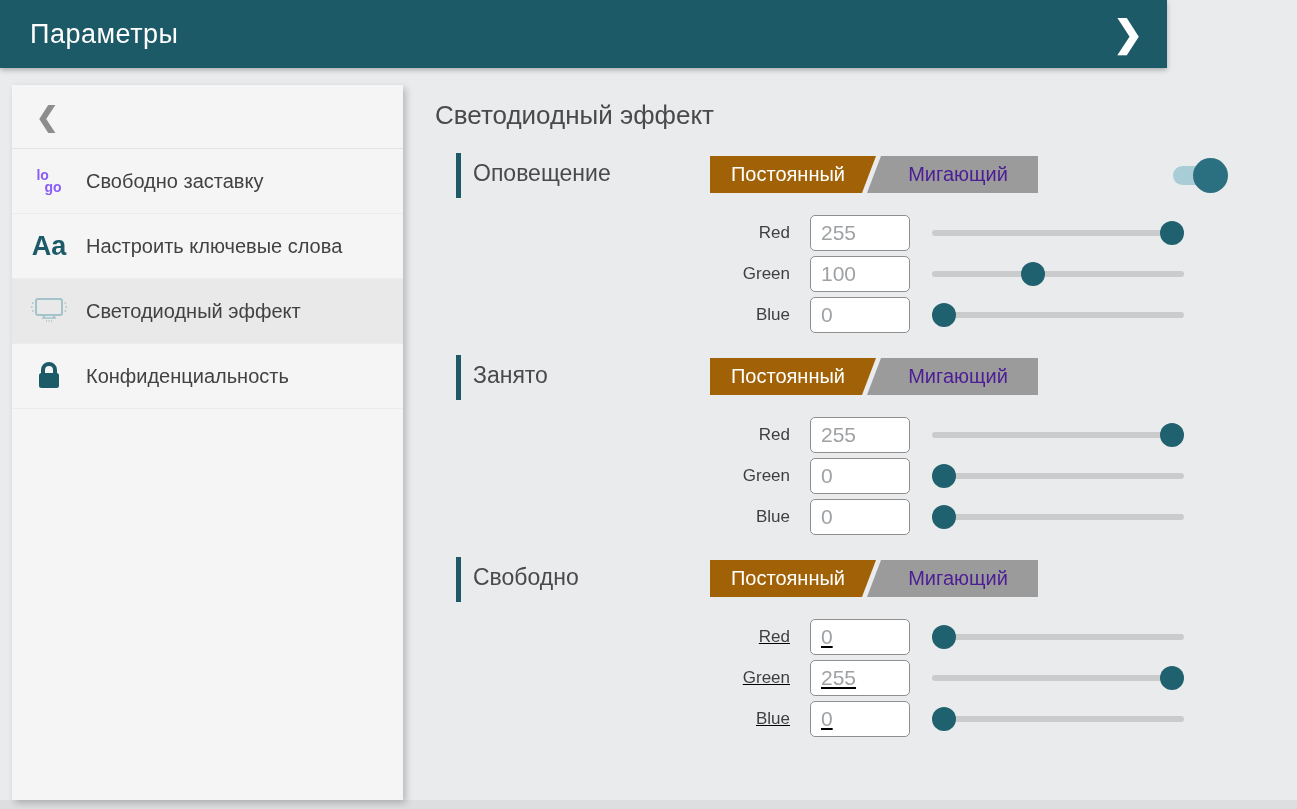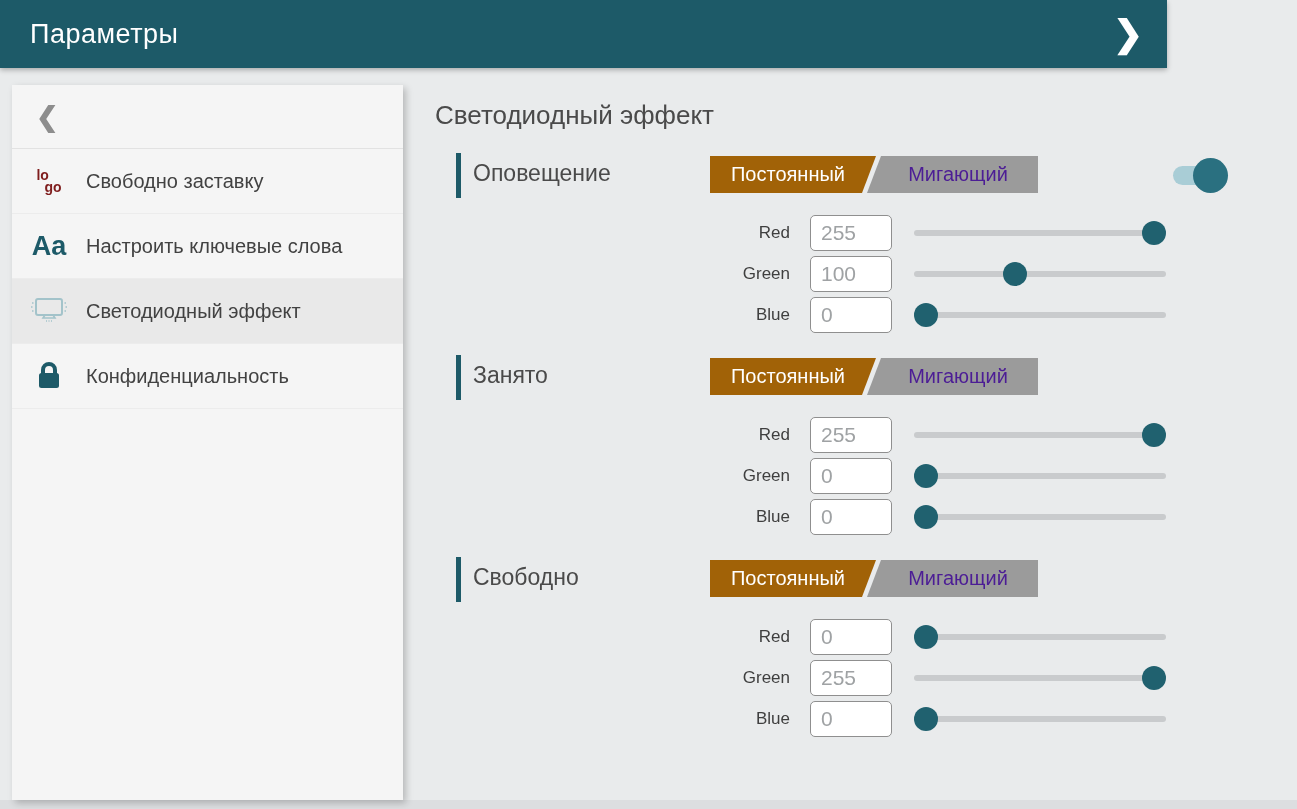--- a/index.html
+++ b/index.html
@@ -21,21 +21,21 @@
              background:#f5f5f5; box-shadow:3px 3px 7px rgba(0,0,0,.22); z-index:5; }
   .side-back { height:64px; display:flex; align-items:center; padding-left:24px;
                border-bottom:1px solid #e2e2e2; cursor:pointer; }
   .side-back-chev { color:#8d8d8d; font-size:27px; font-weight:bold; }
   .side-item { display:flex; align-items:center; min-height:65px; padding:10px 14px 10px 0;
                border-bottom:1px solid #ececec; cursor:pointer; }
   .side-item.selected { background:#e9e9e9; }
   .side-ic { width:74px; flex:0 0 74px; display:flex; justify-content:center; align-items:center; }
   .side-label { font-size:20px; color:#424242; line-height:27px; padding-right:6px; }
 
-  .logo-ic { color:#7f1d1d; font-size:14px; font-weight:bold; line-height:12px; }
+  .logo-ic { color:#8b5cf6; font-size:14px; font-weight:bold; line-height:12px; }
   .logo-ic .l2 { display:block; margin-left:8px; }
   .aa-ic { color:#1d5a68; font-size:27px; font-weight:bold; line-height:27px; }
 
   
   .main-title { position:absolute; left:435px; top:100px; font-size:26px; color:#4a4a4a; }
 
   .section { position:absolute; left:456px; width:775px; }
   .sec-head { position:relative; height:45px; }
   .sec-bar { position:absolute; left:0; top:0; width:5px; height:45px; background:#1d5a68; }
   .sec-label { position:absolute; left:17px; top:7px; font-size:23px; color:#4a4a4a; }
@@ -53,21 +53,21 @@
   .toggle { position:absolute; left:717px; top:13px; width:46px; height:19px;
             background:#a9cdd6; border-radius:10px; cursor:pointer; }
   .toggle-knob { position:absolute; right:-9px; top:-8px; width:35px; height:35px;
                  border-radius:50%; background:#2a7080; }
 
   .rgb-block { margin-top:17px; }
   .rgb-row { display:flex; align-items:center; height:36px; margin-bottom:5px;
              padding-left:254px; }
   .rgb-label { width:80px; text-align:right; font-size:17px; color:#3f3f3f;
                flex:0 0 80px; }
-  .rgb-input { width:82px; height:36px; margin-left:20px; background:#ffffff;
+  .rgb-input { width:100px; height:36px; margin-left:20px; background:#ffffff;
                border:1px solid #8f8f8f; border-radius:5px; font-size:21px;
                color:#9fa2a4; padding:0 10px; font-family:"Liberation Sans",sans-serif; }
   .slider { position:relative; width:252px; height:6px; margin-left:22px;
             background:#c9cbcd; border-radius:3px; cursor:pointer; }
   .slider-knob { position:absolute; top:-9px; width:24px; height:24px;
                  border-radius:50%; background:#20616f; cursor:pointer; }
 
   .bottom-strip { position:absolute; left:0; bottom:0; width:1297px; height:9px;
                   background:#dcdee0; }
 </style>
@@ -191,21 +191,21 @@
       <div class="rgb-row">
         <span class="rgb-label">Blue</span>
         <input class="rgb-input" value="0" style="">
         <div class="slider">
           <div class="slider-knob" style="left: calc(0% + 0px);"></div>
         </div>
       </div>
     </div>
   </div>
 
-  <div class="section" style="top:557px;">
+  <div class="section" style="top:557px;text-decoration:underline;">
     <div class="sec-head">
       <div class="sec-bar"></div>
       <div class="sec-label">Свободно</div>
       <div class="segmented">
         <div class="seg seg-on">Постоянный</div>
         <div class="seg seg-off">Мигающий</div>
       </div>
     </div>
     <div class="rgb-block">
       <div class="rgb-row">

